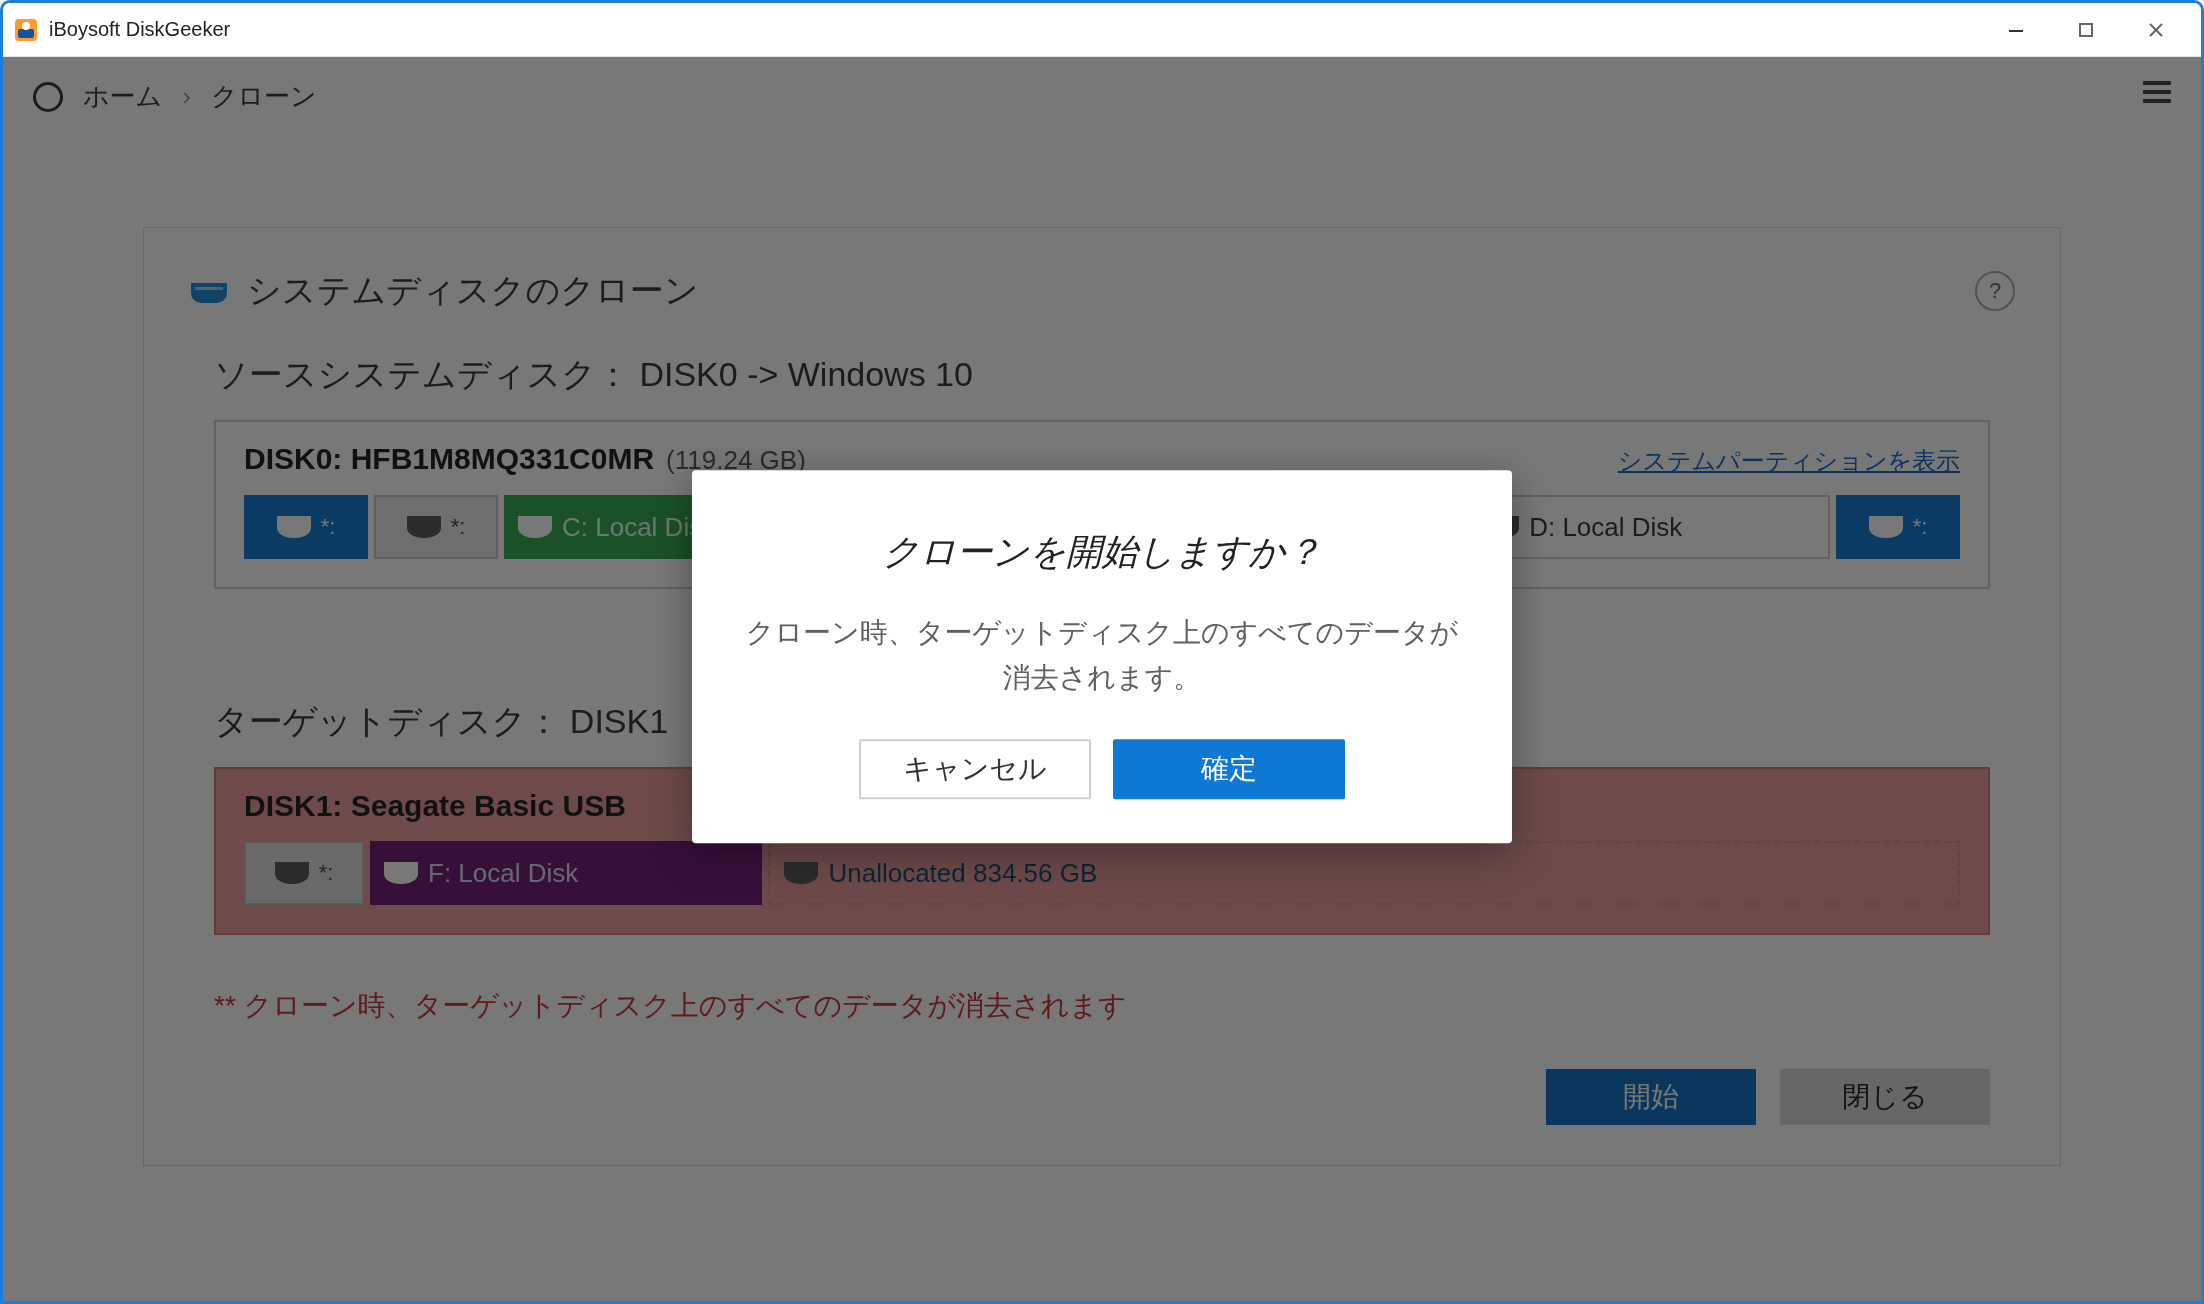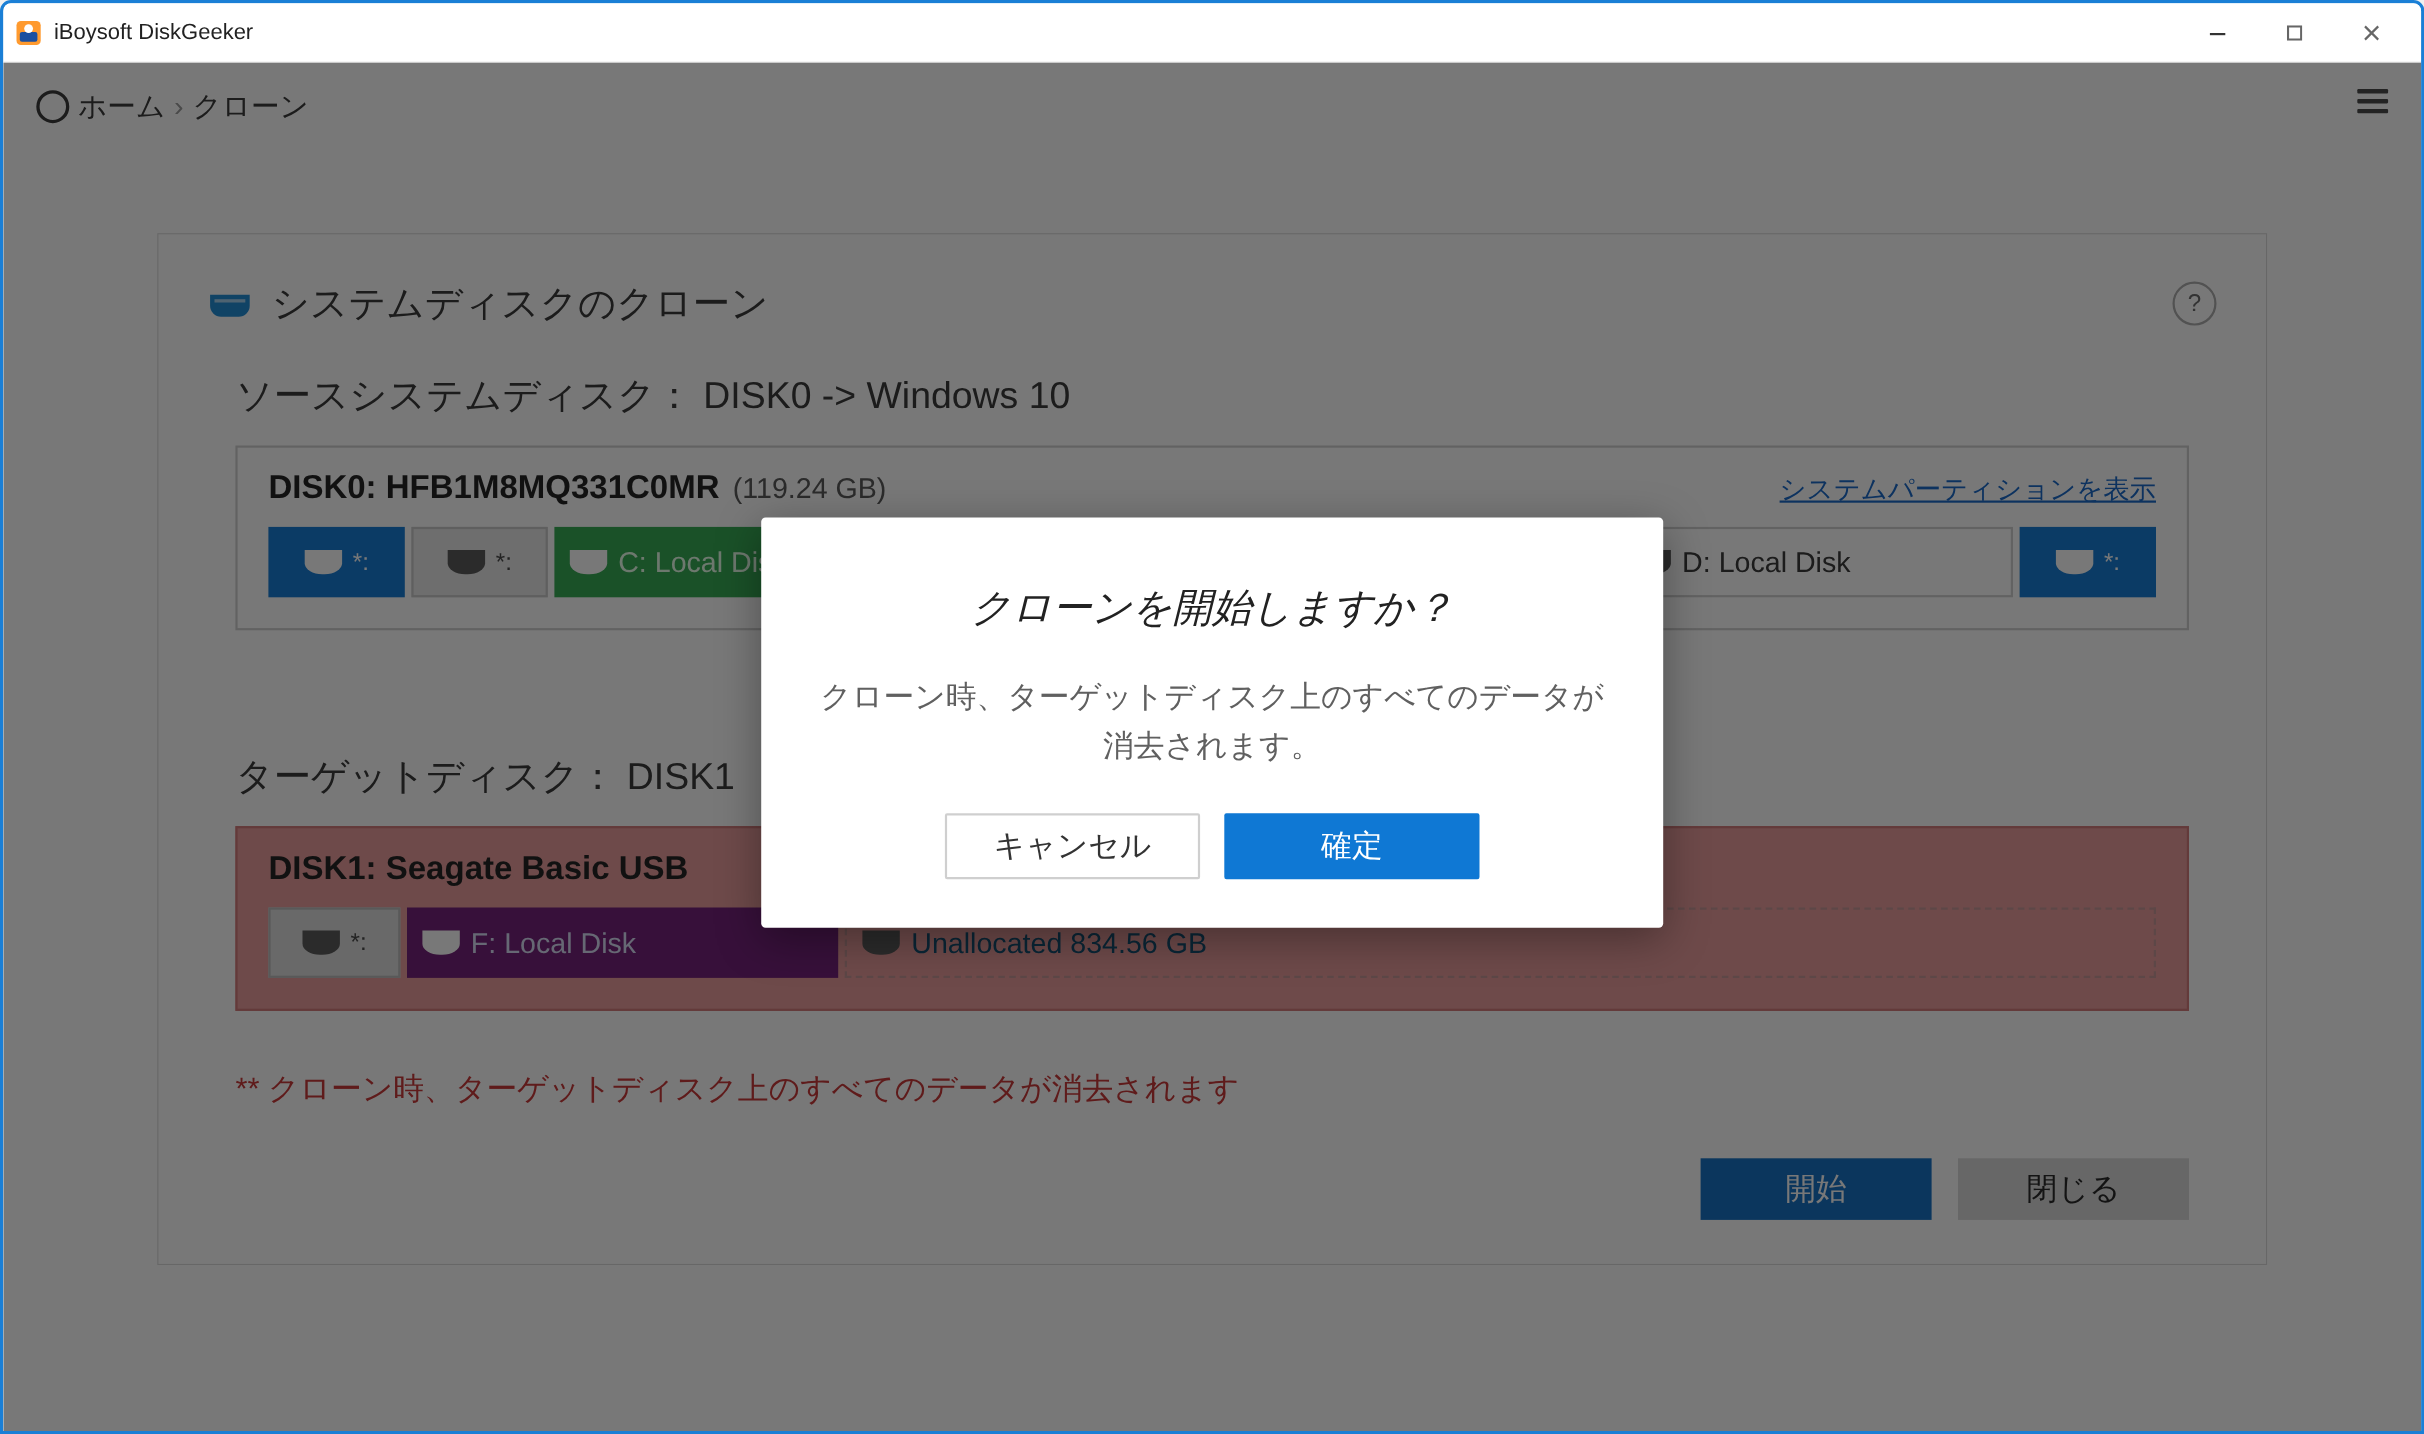--- a/index.html
+++ b/index.html
@@ -5,26 +5,26 @@
 * { box-sizing: border-box; margin: 0; padding: 0; font-family: "Segoe UI", "Yu Gothic UI", Meiryo, sans-serif; }
 html, body { width: 100%; height: 100%; background: #f0f0f0; }
 .window { width: 2204px; height: 1304px; transform-origin: top left; background: #fff; border: 3px solid #1a7fd6; border-top-left-radius: 10px; border-top-right-radius: 10px; position: relative; overflow: hidden; }
 .titlebar { height: 54px; display: flex; align-items: center; padding: 0 10px; background: #fff; border-bottom: 1px solid #e5e5e5; }
 .titlebar .app-icon { width: 26px; height: 26px; margin-right: 10px; display:flex; align-items:center; justify-content:center; }
 .titlebar .title { font-size: 20px; color: #222; }
 .titlebar .spacer { flex: 1; }
 .winbtn { width: 70px; height: 48px; display: flex; align-items: center; justify-content: center; color: #555; font-size: 18px; cursor: pointer; }
 .client { position: relative; width: 100%; height: calc(100% - 54px); background: #fff; }
 .bgcontent { position:absolute; inset:0; }
-.breadcrumb { display:flex; align-items:center; padding: 22px 30px; gap: 8px; color:#333; font-size:26px;}
+.breadcrumb { display:flex; align-items:center; padding: 22px 30px; gap: 20px; color:#333; font-size:26px;}
 .breadcrumb .globe { width:30px; height:30px; border:3px solid #333; border-radius:50%; position:relative; }
 .breadcrumb .sep { color:#999; }
 .hamb { position:absolute; right:30px; top:24px; display:flex; flex-direction:column; gap:5px; }
 .hamb span { width:28px; height:4px; background:#444; border-radius:1px; display:block; }
-.main-panel { position:absolute; left: 140px; top: 155px; right: 140px; background:#fff; border:1px solid #d9d9d9; padding: 0; }
+.main-panel { position:absolute; left: 140px; top: 170px; right: 140px; background:#fff; border:1px solid #d9d9d9; padding: 0; }
 .panel-head { display:flex; align-items:center; padding: 40px 45px 28px 45px; gap:18px; }
 .panel-head .panel-title { font-size:34px; color:#333; }
 .help-btn { margin-left:auto; width:40px; height:40px; border:2px solid #aaa; border-radius:50%; display:flex; align-items:center; justify-content:center; font-size:22px; color:#666; cursor:pointer; }
 .section-label { font-size:34px; color:#333; padding: 10px 70px 22px 70px; }
 .disk-box { margin: 0 70px 40px 70px; border:2px solid #cfcfcf; padding: 20px 28px 28px 28px; }
 .disk-box.target { background: #e99a9a; border-color:#d07575; }
 .disk-title-row { display:flex; align-items:baseline; gap:12px; margin-bottom:18px; }
 .disk-title { font-size:30px; font-weight:600; color:#1c1c1c; }
 .disk-size { font-size:26px; color:#555; }
 .show-partitions { margin-left:auto; font-size:24px; color:#1265c8; text-decoration:underline; cursor:pointer; }

